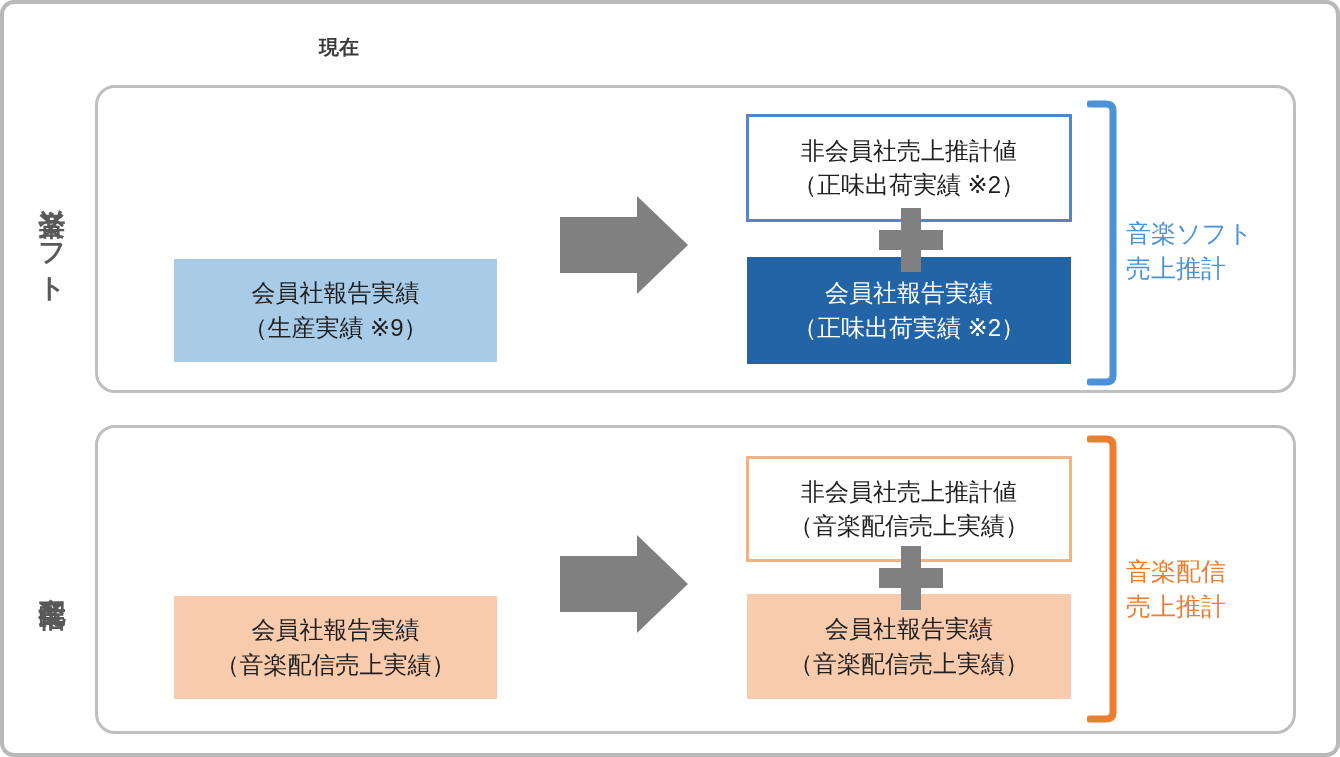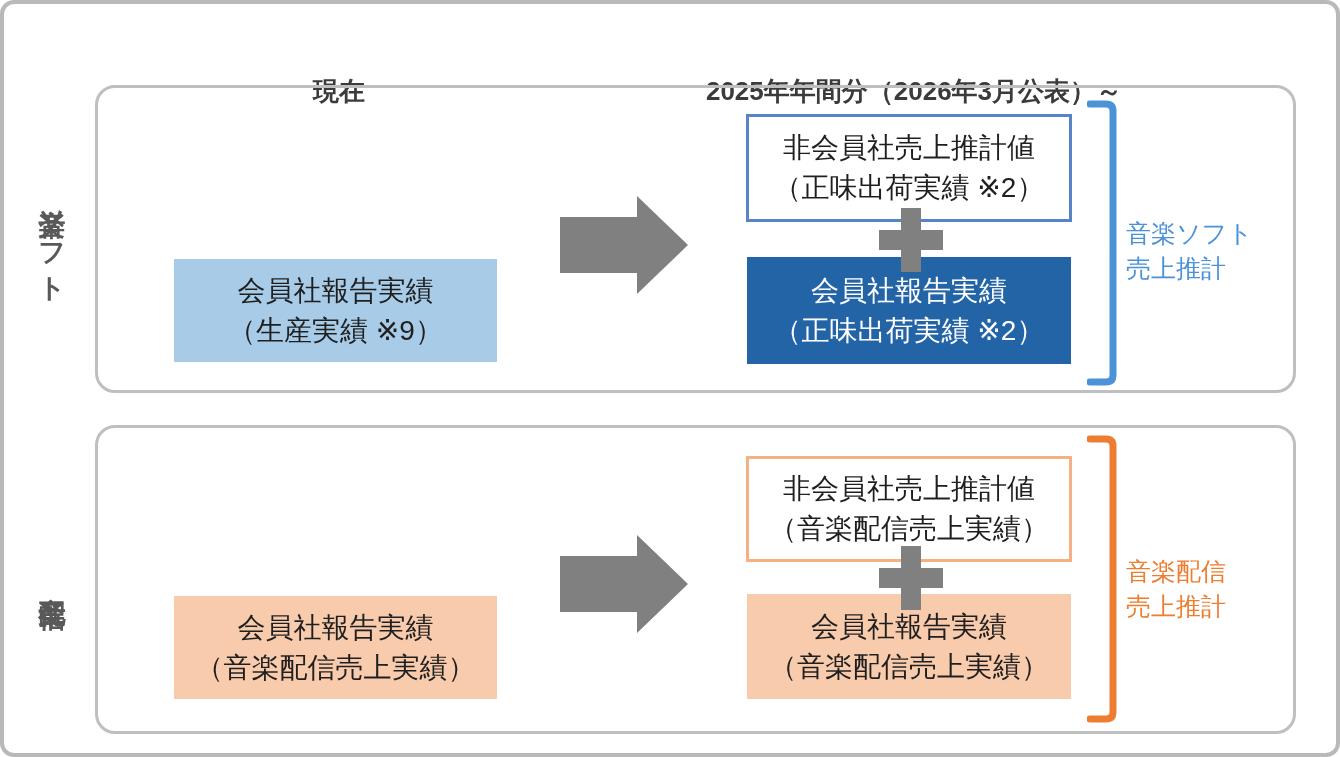--- a/index.html
+++ b/index.html
@@ -13,25 +13,24 @@
     background: #ffffff;
     border: 4px solid #B9B9B9;
     border-radius: 14px;
     overflow: hidden;
   }
 
   .col-header {
     position: absolute;
     top: 30px;
     transform: translateX(-50%);
-    font-size: 26px;
+    font-size: 20px;
     font-weight: bold;
     color: #3B3B3B;
     white-space: nowrap;
-    margin-top: 40px;
   }
 
   .panel {
     position: absolute;
     box-sizing: border-box;
     border: 3px solid var(--panel-border);
     border-radius: 20px;
     background: transparent;
   }
   .panel.top    { left: 91px;  top: 81px;  width: 1201px; height: 308px; }
@@ -53,21 +52,21 @@
   .side-label.bottom { top: 576px; }
 
   .box {
     position: absolute;
     box-sizing: border-box;
     display: flex;
     flex-direction: column;
     justify-content: center;
     align-items: center;
     text-align: center;
-    font-size: 28px;
+    font-size: 24px;
     line-height: 1.42;
     color: var(--text-dark);
   }
   .box .ln { white-space: nowrap; }
 
   .box.cur-top    { left: 170px; top: 255px; width: 323px; height: 103px; background: var(--blue-fill); }
   .box.est-top    { left: 742px; top: 110px; width: 326px; height: 108px; background: #ffffff; border: 3px solid var(--blue-border); }
   .box.mem-top    { left: 743px; top: 253px; width: 324px; height: 107px; background: var(--blue-dark); color: #ffffff; }
   .box.cur-bottom { left: 170px; top: 592px; width: 323px; height: 103px; background: var(--orange-fill); }
   .box.est-bottom { left: 742px; top: 452px; width: 326px; height: 106px; background: #ffffff; border: 3px solid var(--orange-border); }
@@ -94,21 +93,20 @@
   }
   .result-label.top    { top: 212px; color: var(--blue-accent); }
   .result-label.bottom { top: 550px; color: var(--orange-accent); }
 </style>
 </head>
 <body>
 
 <div class="stage">
 
   <div class="col-header" style="left:335px">現在</div>
-  <div class="col-header" style="left:910px">2025年年間分（2026年3月公表）～</div>
 
   <div class="panel top"></div>
 
   <div class="side-label top">音楽ソフト</div>
 
   <div class="box cur-top">
     <span class="ln">会員社報告実績</span>
     <span class="ln">（生産実績 ※9）</span>
   </div>
 

